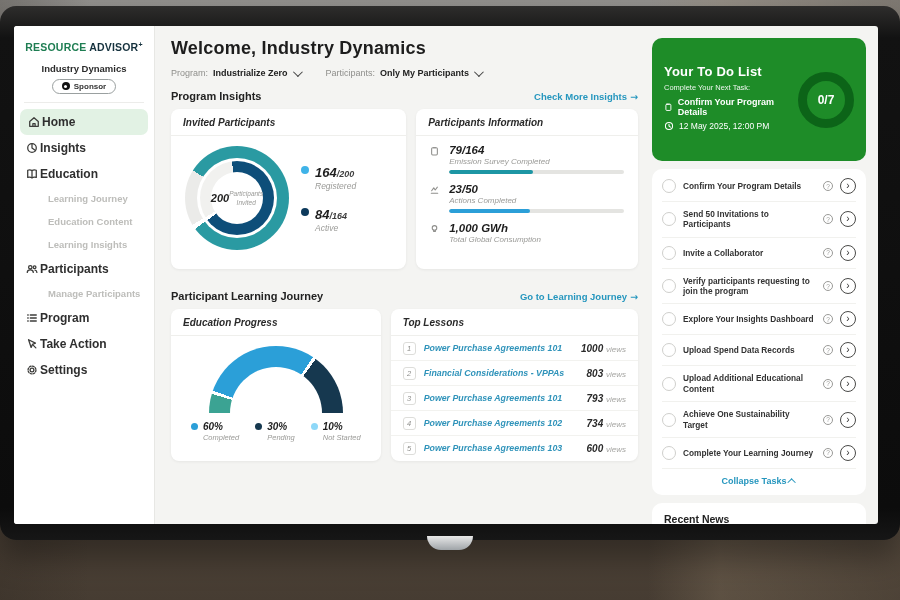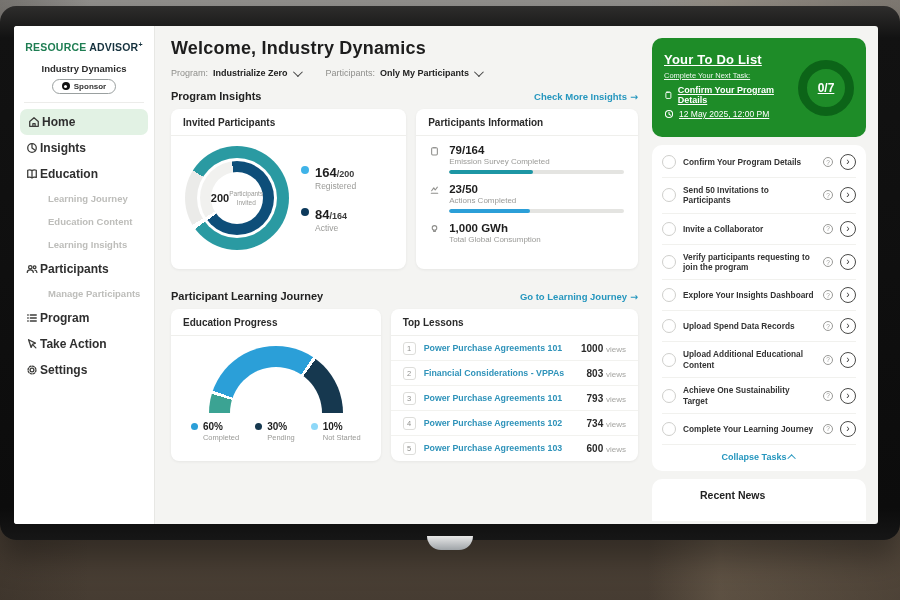--- a/index.html
+++ b/index.html
@@ -42,21 +42,21 @@
   .h1 { font-size:18px; font-weight:bold; color:#1d1d1d; letter-spacing:.2px; }
   .filters { display:flex; gap:26px; margin:9px 0 12px; align-items:center; }
   .filter { display:flex; align-items:center; gap:5px; font-size:9px; }
   .filter .lab { color:#8f8f8c; }
   .filter .val { color:#222; font-weight:bold; }
   .chev { width:7px; height:7px; border-right:1.6px solid #444; border-bottom:1.6px solid #444; transform:rotate(45deg) translateY(-2px); }
   .section-head { display:flex; justify-content:space-between; align-items:center; margin-bottom:7px; }
   .section-title { font-size:11px; font-weight:bold; color:#222; }
   .tlink { font-size:9.5px; font-weight:bold; color:#2596be; cursor:pointer; }
   .tlink .arr { font-family:"DejaVu Sans",sans-serif; margin-left:3px; }
-  .cards-row { display:flex; gap:10px; }
+  .cards-row { display:flex; gap:10px;font-style:italic; }
   .card { background:#fff; border-radius:8px; box-shadow:0 1px 3px rgba(0,0,0,.06); overflow:hidden; }
   .card-h { font-size:10px; font-weight:bold; color:#2a2a2a; padding:8px 12px 7px; border-bottom:1px solid #efefec; }
 
   
   .c-invited { flex:1.06; height:160px; }
   .inv-body { display:flex; align-items:center; gap:12px; padding:10px 8px 0 14px; }
   .donut { position:relative; width:104px; height:104px; }
   .d-outer { position:absolute; inset:0; border-radius:50%;
     background:conic-gradient(from 302deg,#2a9aa2 0 81%,#ffffff 81% 82.5%,#ebebe9 82.5% 100%); }
   .d-outer-hole { position:absolute; inset:12px; border-radius:50%; background:#fff; }
@@ -103,41 +103,41 @@
   .lesson-row { display:flex; align-items:center; gap:8px; padding:5.5px 12px; border-bottom:1px solid #f2f2ef; }
   .lesson-row:last-child { border-bottom:none; }
   .rank { width:13px; height:13px; border:1px solid #ddddda; border-radius:3px; font-size:7.5px; color:#8f8f8c;
     display:flex; align-items:center; justify-content:center; flex-shrink:0; }
   .l-title { flex:1; font-size:8.8px; font-weight:bold; color:#2f93ba; cursor:pointer; }
   .l-views { font-size:10px; font-weight:bold; color:#2a2a2a; }
   .l-views span { font-size:8px; font-weight:normal; color:#a5a5a2;text-align:center; }
 
   
   .rightcol { width:226px; padding:12px 12px 0 0; flex-shrink:0; display:flex; flex-direction:column; gap:8px; }
-  .todo-hero { background:#1e8c28; border-radius:10px; padding:14px 12px; color:#fff; display:flex; gap:8px;text-decoration:underline; }
+  .todo-hero { background:#1e8c28; border-radius:10px; padding:26px 12px; color:#fff; display:flex; gap:8px; }
   .th-left { flex:1; }
   .th-title { font-size:13px; font-weight:bold; letter-spacing:.2px; }
   .th-sub { font-size:7.5px; opacity:.92; margin:4px 0 5px; }
   .th-row { display:flex; align-items:center; gap:5px; font-size:9px; font-weight:bold; margin-bottom:4px; }
   .th-row.date { font-size:8.5px; font-weight:normal; }
   .ring { width:56px; height:56px; border-radius:50%; border:9px solid #0c6418; align-self:center;
     display:flex; align-items:center; justify-content:center; font-size:12px; font-weight:bold; flex-shrink:0; }
   .todo-card { background:#fff; border-radius:10px; padding:2px 10px 6px; }
   .todo-item { display:flex; align-items:center; gap:7px; padding:7px 0; border-bottom:1px solid #f1f1ee; }
   .todo-item:last-of-type { border-bottom:none; }
   .cb { width:14px; height:14px; border:1.5px solid #cfcfcc; border-radius:50%; flex-shrink:0; cursor:pointer; }
   .t-lab { flex:1; font-size:8.3px; font-weight:bold; color:#333; line-height:1.25; cursor:pointer; }
   .help { width:10px; height:10px; border:1px solid #9a9a97; border-radius:50%; color:#9a9a97; font-size:6.5px;
     display:flex; align-items:center; justify-content:center; flex-shrink:0; cursor:pointer; }
   .go { width:16px; height:16px; border:1.5px solid #4a4a48; border-radius:50%; color:#333; font-size:10px;
     display:flex; align-items:center; justify-content:center; flex-shrink:0; cursor:pointer; padding-bottom:1px; }
   .collapse { text-align:center; font-size:9px; font-weight:bold; color:#2596be; padding:7px 0 3px; cursor:pointer; }
   .collapse .up { display:inline-block; width:6px; height:6px; border-left:1.6px solid #2596be; border-top:1.6px solid #2596be; transform:rotate(45deg) translateY(2px); margin-left:4px; }
   .news-card { background:#fff; border-radius:10px 10px 0 0; padding:10px 12px 20px; }
-  .news-title { font-size:10.5px; font-weight:bold; color:#222;margin-left:36px; }
+  .news-title { font-size:10.5px; font-weight:bold; color:#222; }
 
   svg.ic { stroke:#3d3d3b; fill:none; stroke-width:1.5; stroke-linecap:round; stroke-linejoin:round; }
   svg.ic.wh { stroke:#fff; }
   svg.ic.gr { stroke:#8f8f8c; }
 </style>
 </head>
 <body>
 
 <div class="stage">
   <div class="chin-btn"></div>

